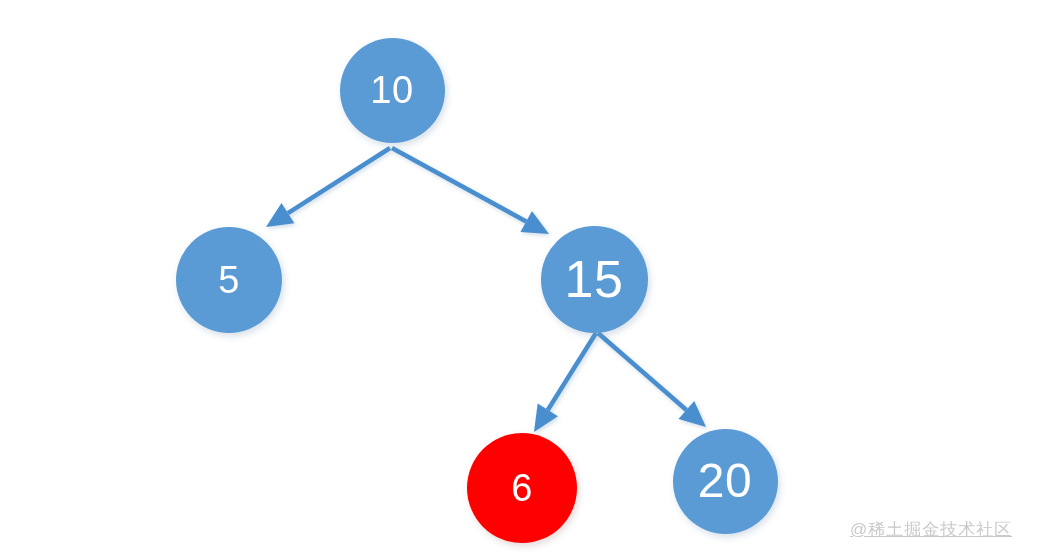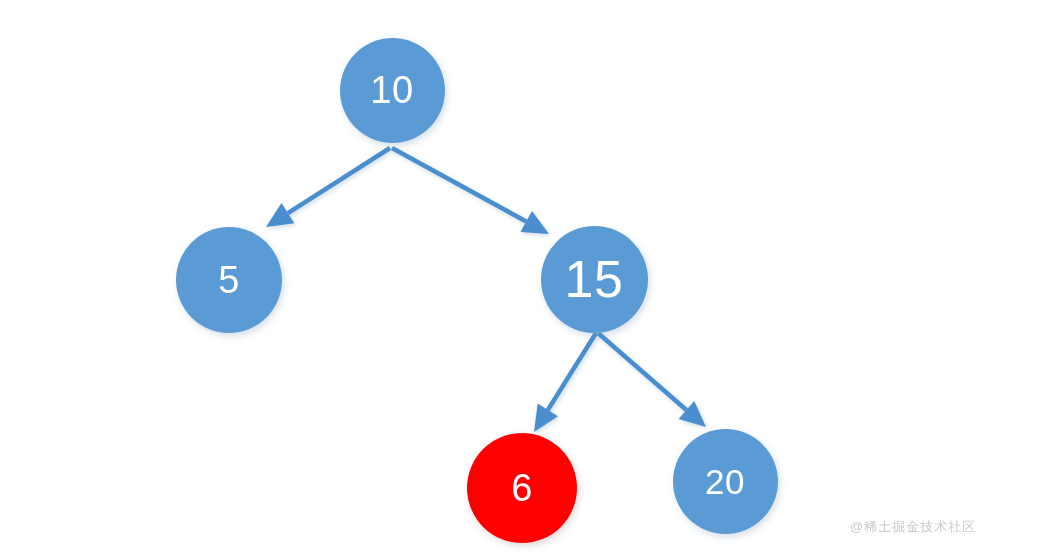--- a/index.html
+++ b/index.html
@@ -44,24 +44,25 @@
     background: #fe0000;
     box-shadow: 2px 3px 7px rgba(150, 120, 120, 0.28);
   }
   .node-label {
     line-height: 1;
     display: block;
   }
   #watermark {
     position: absolute;
     color: #c9c9c9;
-    font-size: 13px;
+    font-size: 17px;
     white-space: nowrap;
     letter-spacing: 1px;
     user-select: none;
+    text-decoration: underline;
   }
 </style>
 </head>
 <body>
 
 <div id="canvas">
 
   <svg id="edge-layer" width="1037" height="555" viewBox="0 0 1037 555" xmlns="http://www.w3.org/2000/svg">
       <defs>
         <filter id="edgeshadow" x="-50%" y="-50%" width="200%" height="200%">
@@ -95,19 +96,19 @@
   </div>
 
   <div class="tree-node node-blue" style="left: 540.5px; top: 225.5px; width: 107px; height: 107px; background: rgb(91, 155, 213); font-size: 52px; color: rgb(255, 255, 255);">
     <span class="node-label">15</span>
   </div>
 
   <div class="tree-node node-red" style="left: 467px; top: 433px; width: 110px; height: 110px; background: rgb(254, 0, 0); font-size: 38px; color: rgb(255, 255, 255);">
     <span class="node-label">6</span>
   </div>
 
-  <div class="tree-node node-blue" style="left: 672.5px; top: 428.5px; width: 105px; height: 105px; background: rgb(91, 155, 213); font-size: 35px; color: rgb(255, 255, 255);">
+  <div class="tree-node node-blue" style="left: 672.5px; top: 428.5px; width: 105px; height: 105px; background: rgb(91, 155, 213); font-size: 48px; color: rgb(255, 255, 255);">
     <span class="node-label">20</span>
   </div>
 
   <div id="watermark" style="left: 850px; top: 518px; color: rgb(201, 201, 201);">@稀土掘金技术社区</div>
 
 </div>
 
 </body></html>

